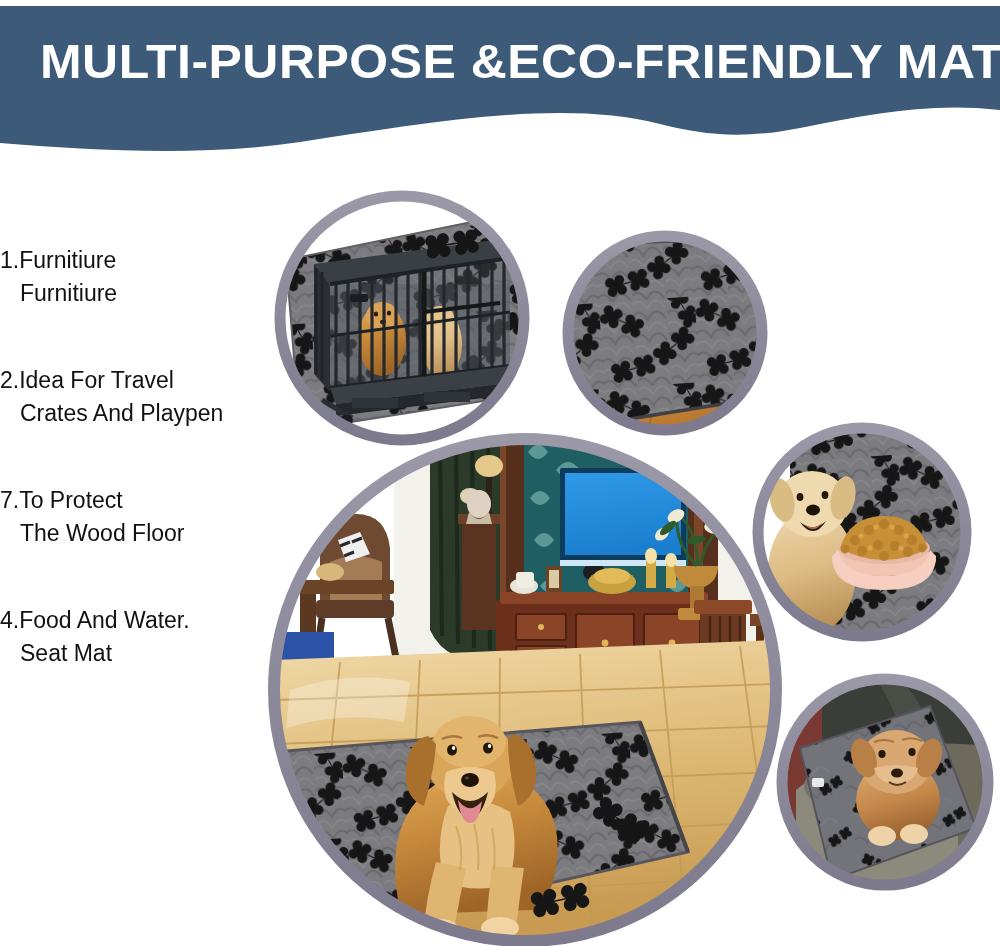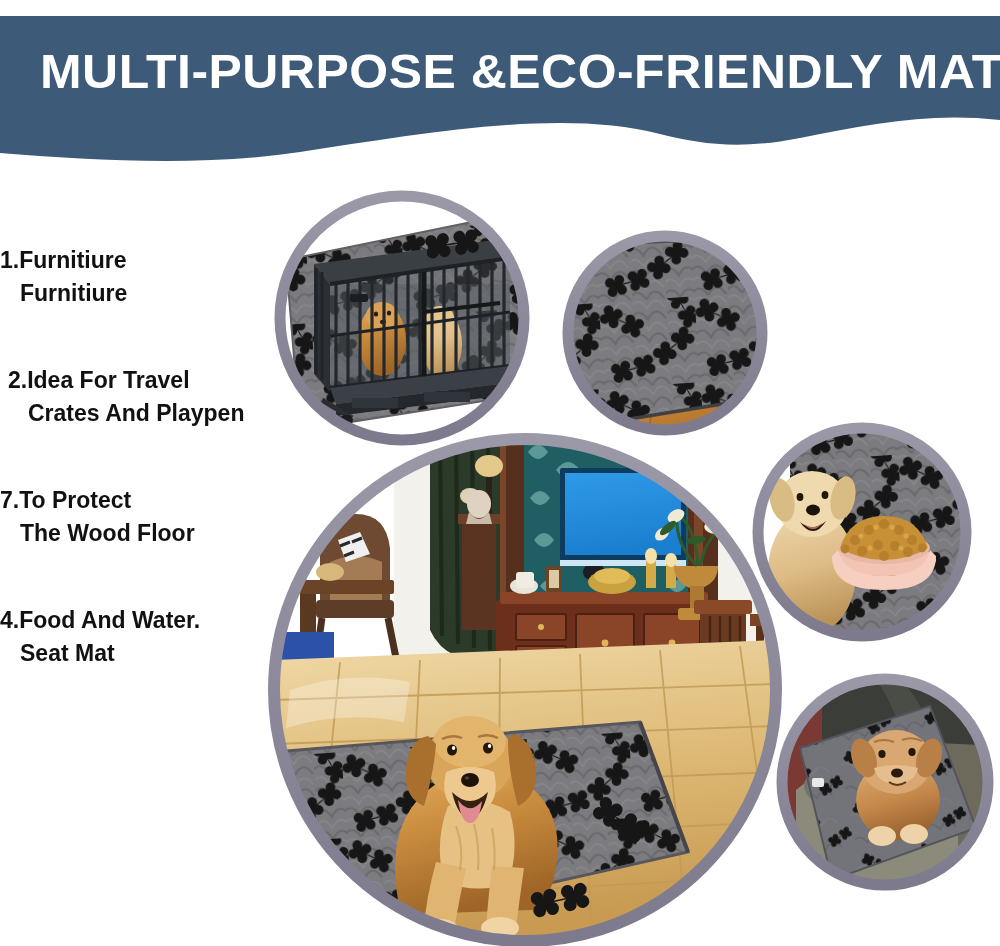--- a/index.html
+++ b/index.html
@@ -1,29 +1,29 @@
 <!DOCTYPE html>
 <html><head>
 <meta charset="utf-8">
 <style>
   html,body{margin:0;padding:0;background:#fff;}
   body{width:1000px;height:946px;position:relative;overflow:hidden;
        font-family:"Liberation Sans","DejaVu Sans",sans-serif;}
 
   
-  #banner{position:absolute;left:0;top:16px;width:1000px;height:150px;overflow:hidden;}
+  #banner{position:absolute;left:0;top:6px;width:1000px;height:150px;overflow:hidden;}
   #banner svg{position:absolute;left:0;top:0;}
   #banner-title{position:absolute;left:40px;top:28px;width:940px;
       color:#ffffff;font-size:48px;font-weight:bold;letter-spacing:0.5px;
       font-family:"Liberation Sans","DejaVu Sans",sans-serif;
       transform:scaleX(1.04);transform-origin:left center;white-space:nowrap;}
 
   
   #feature-list{position:absolute;left:0;top:244px;width:272px;}
-  .feature-item{margin-bottom:0;position:relative;font-weight:bold;}
+  .feature-item{margin-bottom:0;position:relative;}
   .feature-line{font-size:23px;color:#111;line-height:33px;white-space:nowrap;}
   .fl-indent{padding-left:20px;}
 
   
   #collage{position:absolute;left:0;top:0;width:1000px;height:946px;}
   #collage svg{display:block;}
 </style>
 </head>
 <body>
 
@@ -38,21 +38,21 @@
   <div id="banner-title" style="color: rgb(255, 255, 255);">MULTI-PURPOSE &amp;ECO-FRIENDLY MAT</div>
 </div>
 
 <div id="feature-list">
 
   <div class="feature-item" style="margin-bottom:54px;">
     <div class="feature-line">1.Furnitiure</div>
     <div class="feature-line fl-indent">Furnitiure</div>
   </div>
 
-  <div class="feature-item" style="margin-bottom:54px;padding-left:8px;">
+  <div class="feature-item" style="margin-bottom:54px;">
     <div class="feature-line">2.Idea For Travel</div>
     <div class="feature-line fl-indent">Crates And Playpen</div>
   </div>
 
   <div class="feature-item" style="margin-bottom:54px;">
     <div class="feature-line">7.To Protect</div>
     <div class="feature-line fl-indent">The Wood Floor</div>
   </div>
 
   <div class="feature-item" style="">

